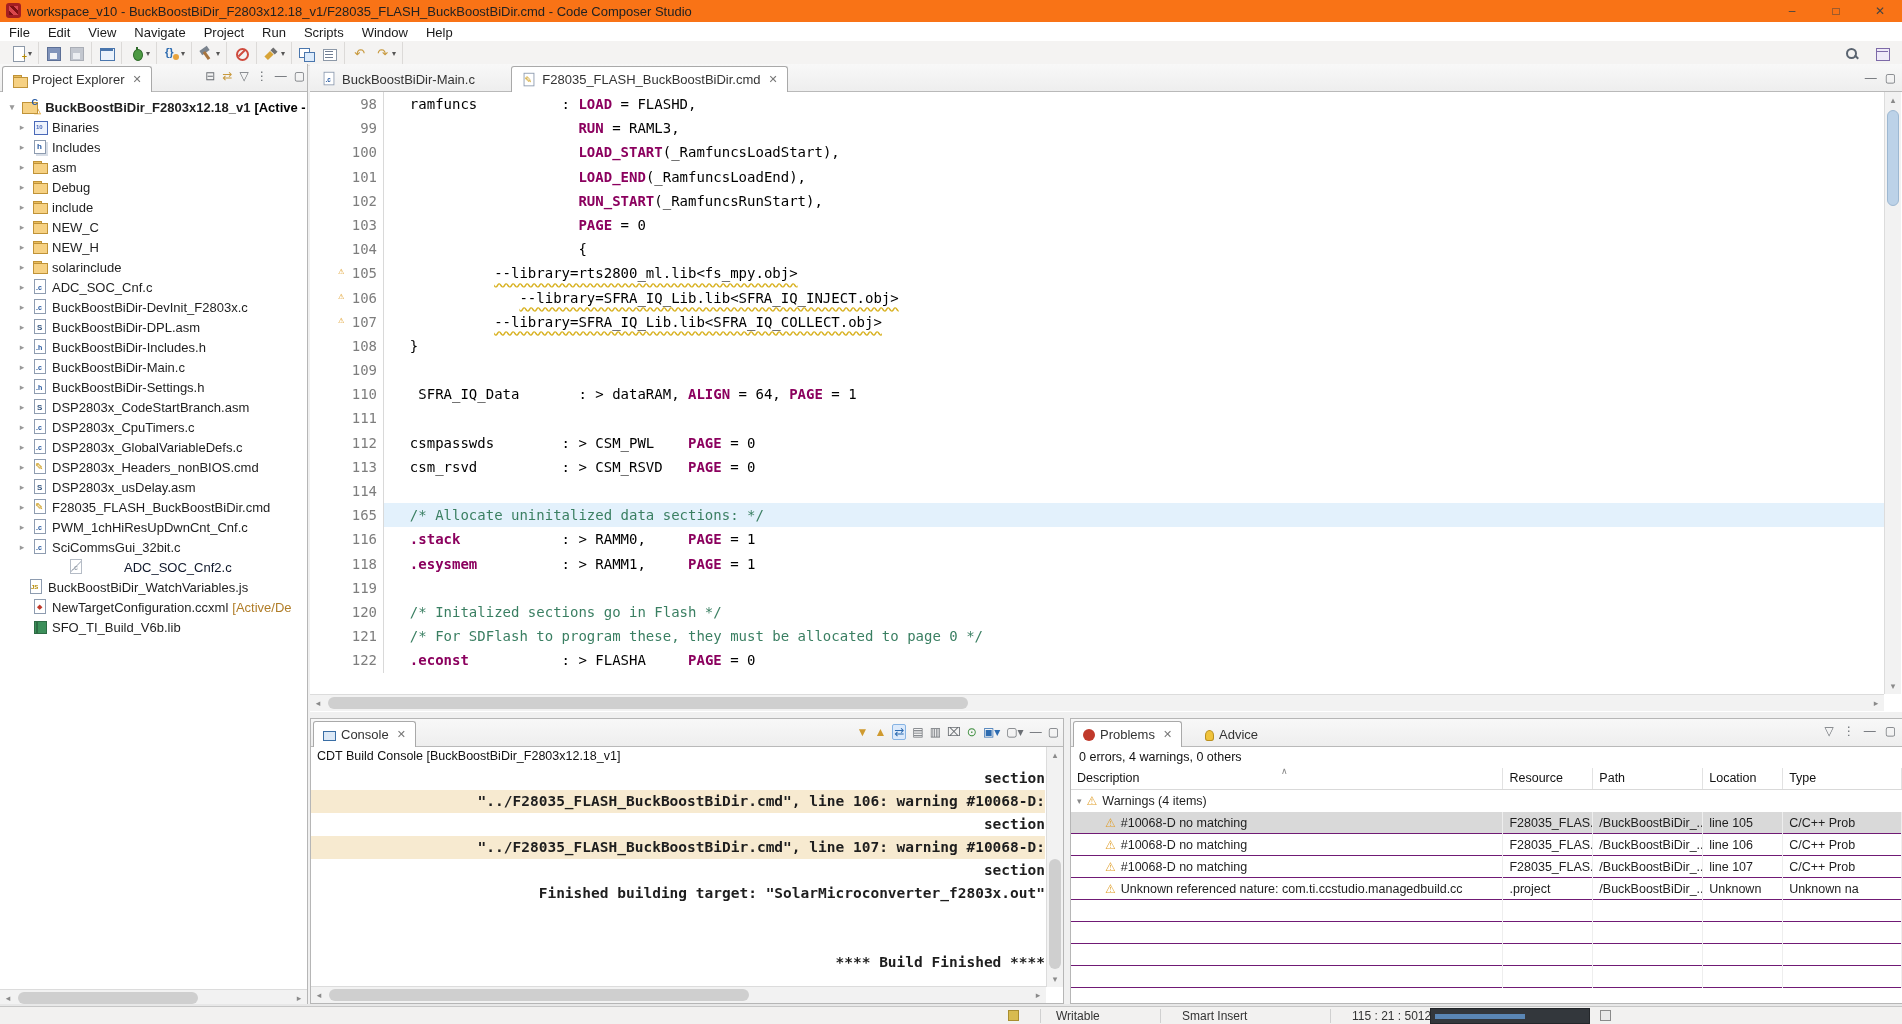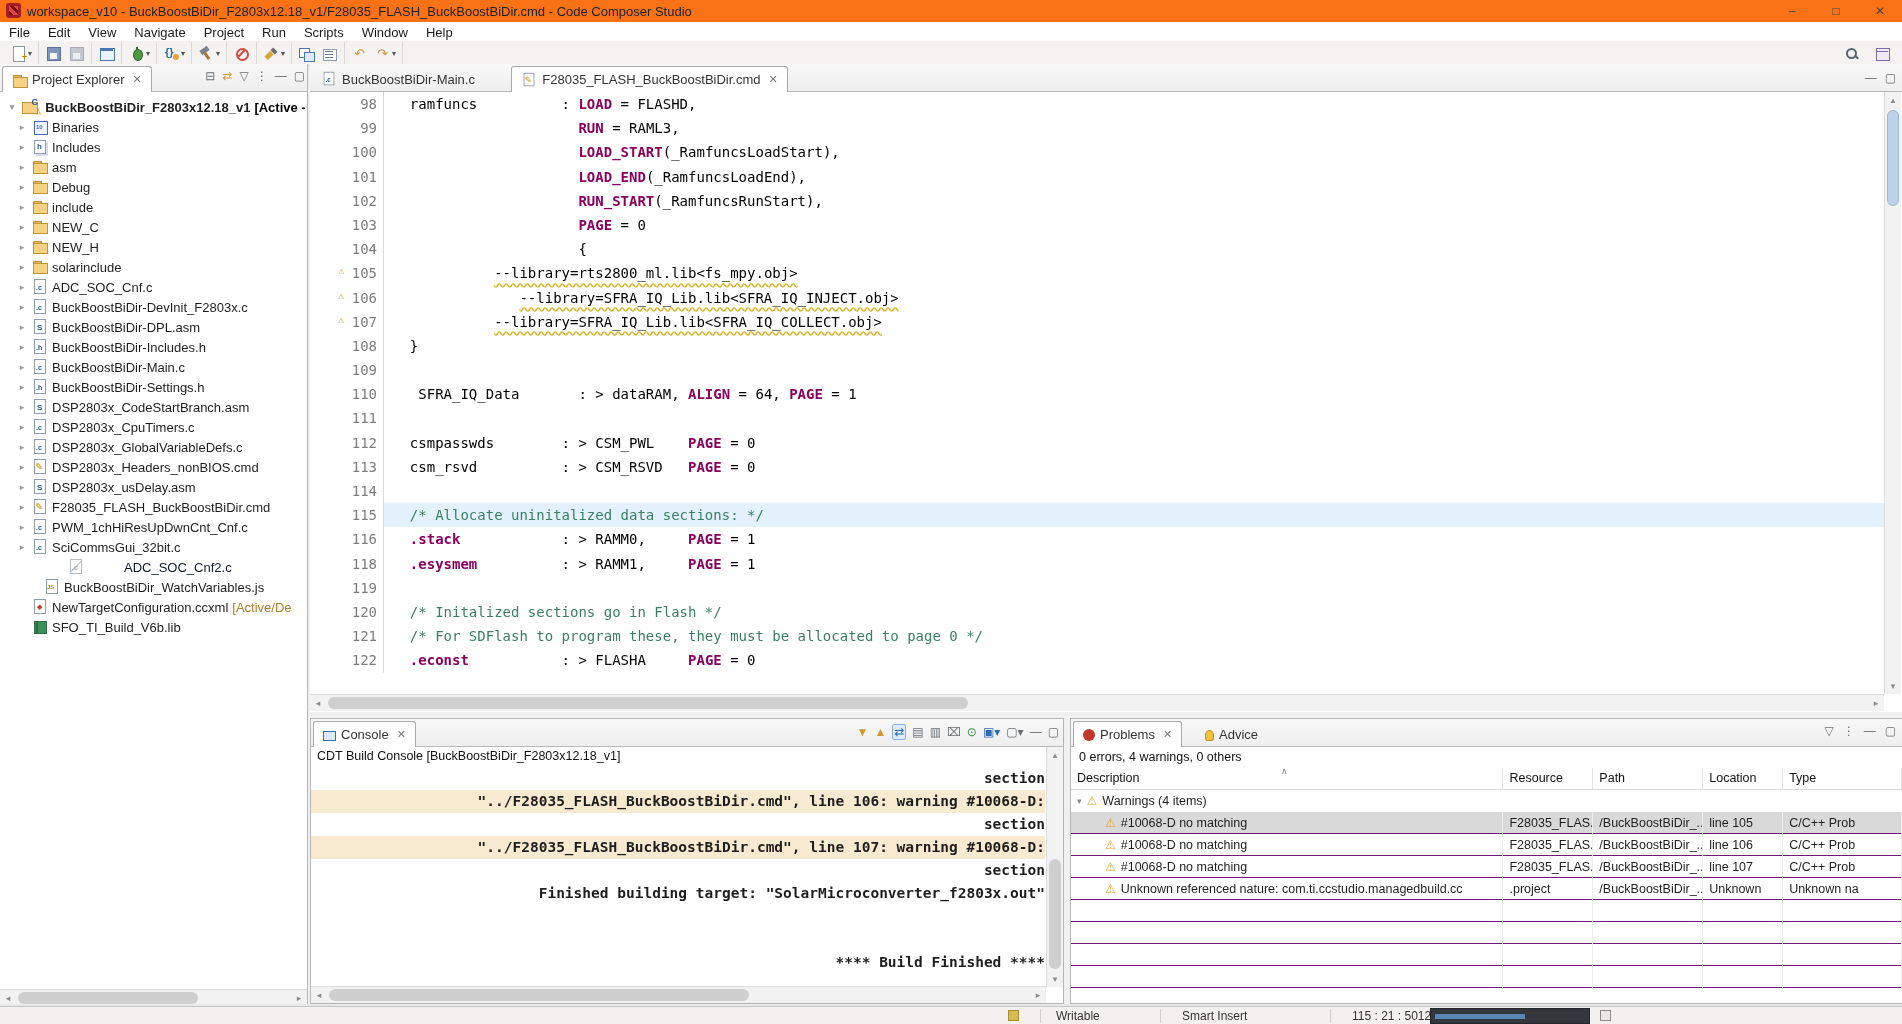--- a/index.html
+++ b/index.html
@@ -385,21 +385,21 @@
       <div class="tree-row" style="padding-left: 16px;">
         <span class="tw">▸</span>
         <span class="fi fi-c fi-page"></span>
         <span>SciCommsGui_32bit.c</span>
       </div>
       <div class="tree-row gray" style="padding-left: 16px;">
         <span class="tw"></span>
         <span class="fi fi-excl fi-page"></span>
         <span>ADC_SOC_Cnf2.c</span>
       </div>
-      <div class="tree-row" style="padding-left: 28px; align-items: center;">
+      <div class="tree-row" style="padding-left: 12px; align-items: center;">
         <span class="tw"></span>
         <span class="fi fi-js fi-page"></span>
         <span>BuckBoostBiDir_WatchVariables.js</span>
       </div>
       <div class="tree-row" style="padding-left: 16px;">
         <span class="tw"></span>
         <span class="fi fi-ccxml fi-page"></span>
         <span>NewTargetConfiguration.ccxml</span>
         <span class="sfx cfg"> [Active/De</span>
       </div>
@@ -443,21 +443,21 @@
       <div class="code-row"><div class="gutter"><span class="gw warn-glyph">⚠</span><span>105</span></div><div class="code-text">            <span class="squig">--library=rts2800_ml.lib&lt;fs_mpy.obj&gt;</span></div></div>
       <div class="code-row"><div class="gutter"><span class="gw warn-glyph">⚠</span><span>106</span></div><div class="code-text">               <span class="squig">--library=SFRA_IQ_Lib.lib&lt;SFRA_IQ_INJECT.obj&gt;</span></div></div>
       <div class="code-row"><div class="gutter"><span class="gw warn-glyph">⚠</span><span>107</span></div><div class="code-text">            <span class="squig">--library=SFRA_IQ_Lib.lib&lt;SFRA_IQ_COLLECT.obj&gt;</span></div></div>
       <div class="code-row"><div class="gutter"><span>108</span></div><div class="code-text">  }</div></div>
       <div class="code-row"><div class="gutter"><span>109</span></div><div class="code-text"> </div></div>
       <div class="code-row"><div class="gutter"><span>110</span></div><div class="code-text">   SFRA_IQ_Data       : &gt; dataRAM, <span class="tok-k">ALIGN</span> = 64, <span class="tok-k">PAGE</span> = 1</div></div>
       <div class="code-row"><div class="gutter"><span>111</span></div><div class="code-text"> </div></div>
       <div class="code-row"><div class="gutter"><span>112</span></div><div class="code-text">  csmpasswds        : &gt; CSM_PWL    <span class="tok-k">PAGE</span> = 0</div></div>
       <div class="code-row"><div class="gutter"><span>113</span></div><div class="code-text">  csm_rsvd          : &gt; CSM_RSVD   <span class="tok-k">PAGE</span> = 0</div></div>
       <div class="code-row"><div class="gutter"><span>114</span></div><div class="code-text"> </div></div>
-      <div class="code-row cur"><div class="gutter"><span>115</span></div><div class="code-text">  <span class="tok-c">/* Allocate uninitalized data sections: */</span></div></div>
+      <div class="code-row cur"><div class="gutter"><span>165</span></div><div class="code-text">  <span class="tok-c">/* Allocate uninitalized data sections: */</span></div></div>
       <div class="code-row"><div class="gutter"><span>116</span></div><div class="code-text">  <span class="tok-k">.stack</span>            : &gt; RAMM0,     <span class="tok-k">PAGE</span> = 1</div></div>
       <div class="code-row"><div class="gutter"><span>118</span></div><div class="code-text">  <span class="tok-k">.esysmem</span>          : &gt; RAMM1,     <span class="tok-k">PAGE</span> = 1</div></div>
       <div class="code-row"><div class="gutter"><span>119</span></div><div class="code-text"> </div></div>
       <div class="code-row"><div class="gutter"><span>120</span></div><div class="code-text">  <span class="tok-c">/* Initalized sections go in Flash */</span></div></div>
       <div class="code-row"><div class="gutter"><span>121</span></div><div class="code-text">  <span class="tok-c">/* For SDFlash to program these, they must be allocated to page 0 */</span></div></div>
       <div class="code-row"><div class="gutter"><span>122</span></div><div class="code-text">  <span class="tok-k">.econst</span>           : &gt; FLASHA     <span class="tok-k">PAGE</span> = 0</div></div>
     </div>
   <div id="editor-vscroll" class="vscroll">
     <span class="arr" style="top:0;">▴</span>
       <span class="arr" style="bottom:0;">▾</span>

